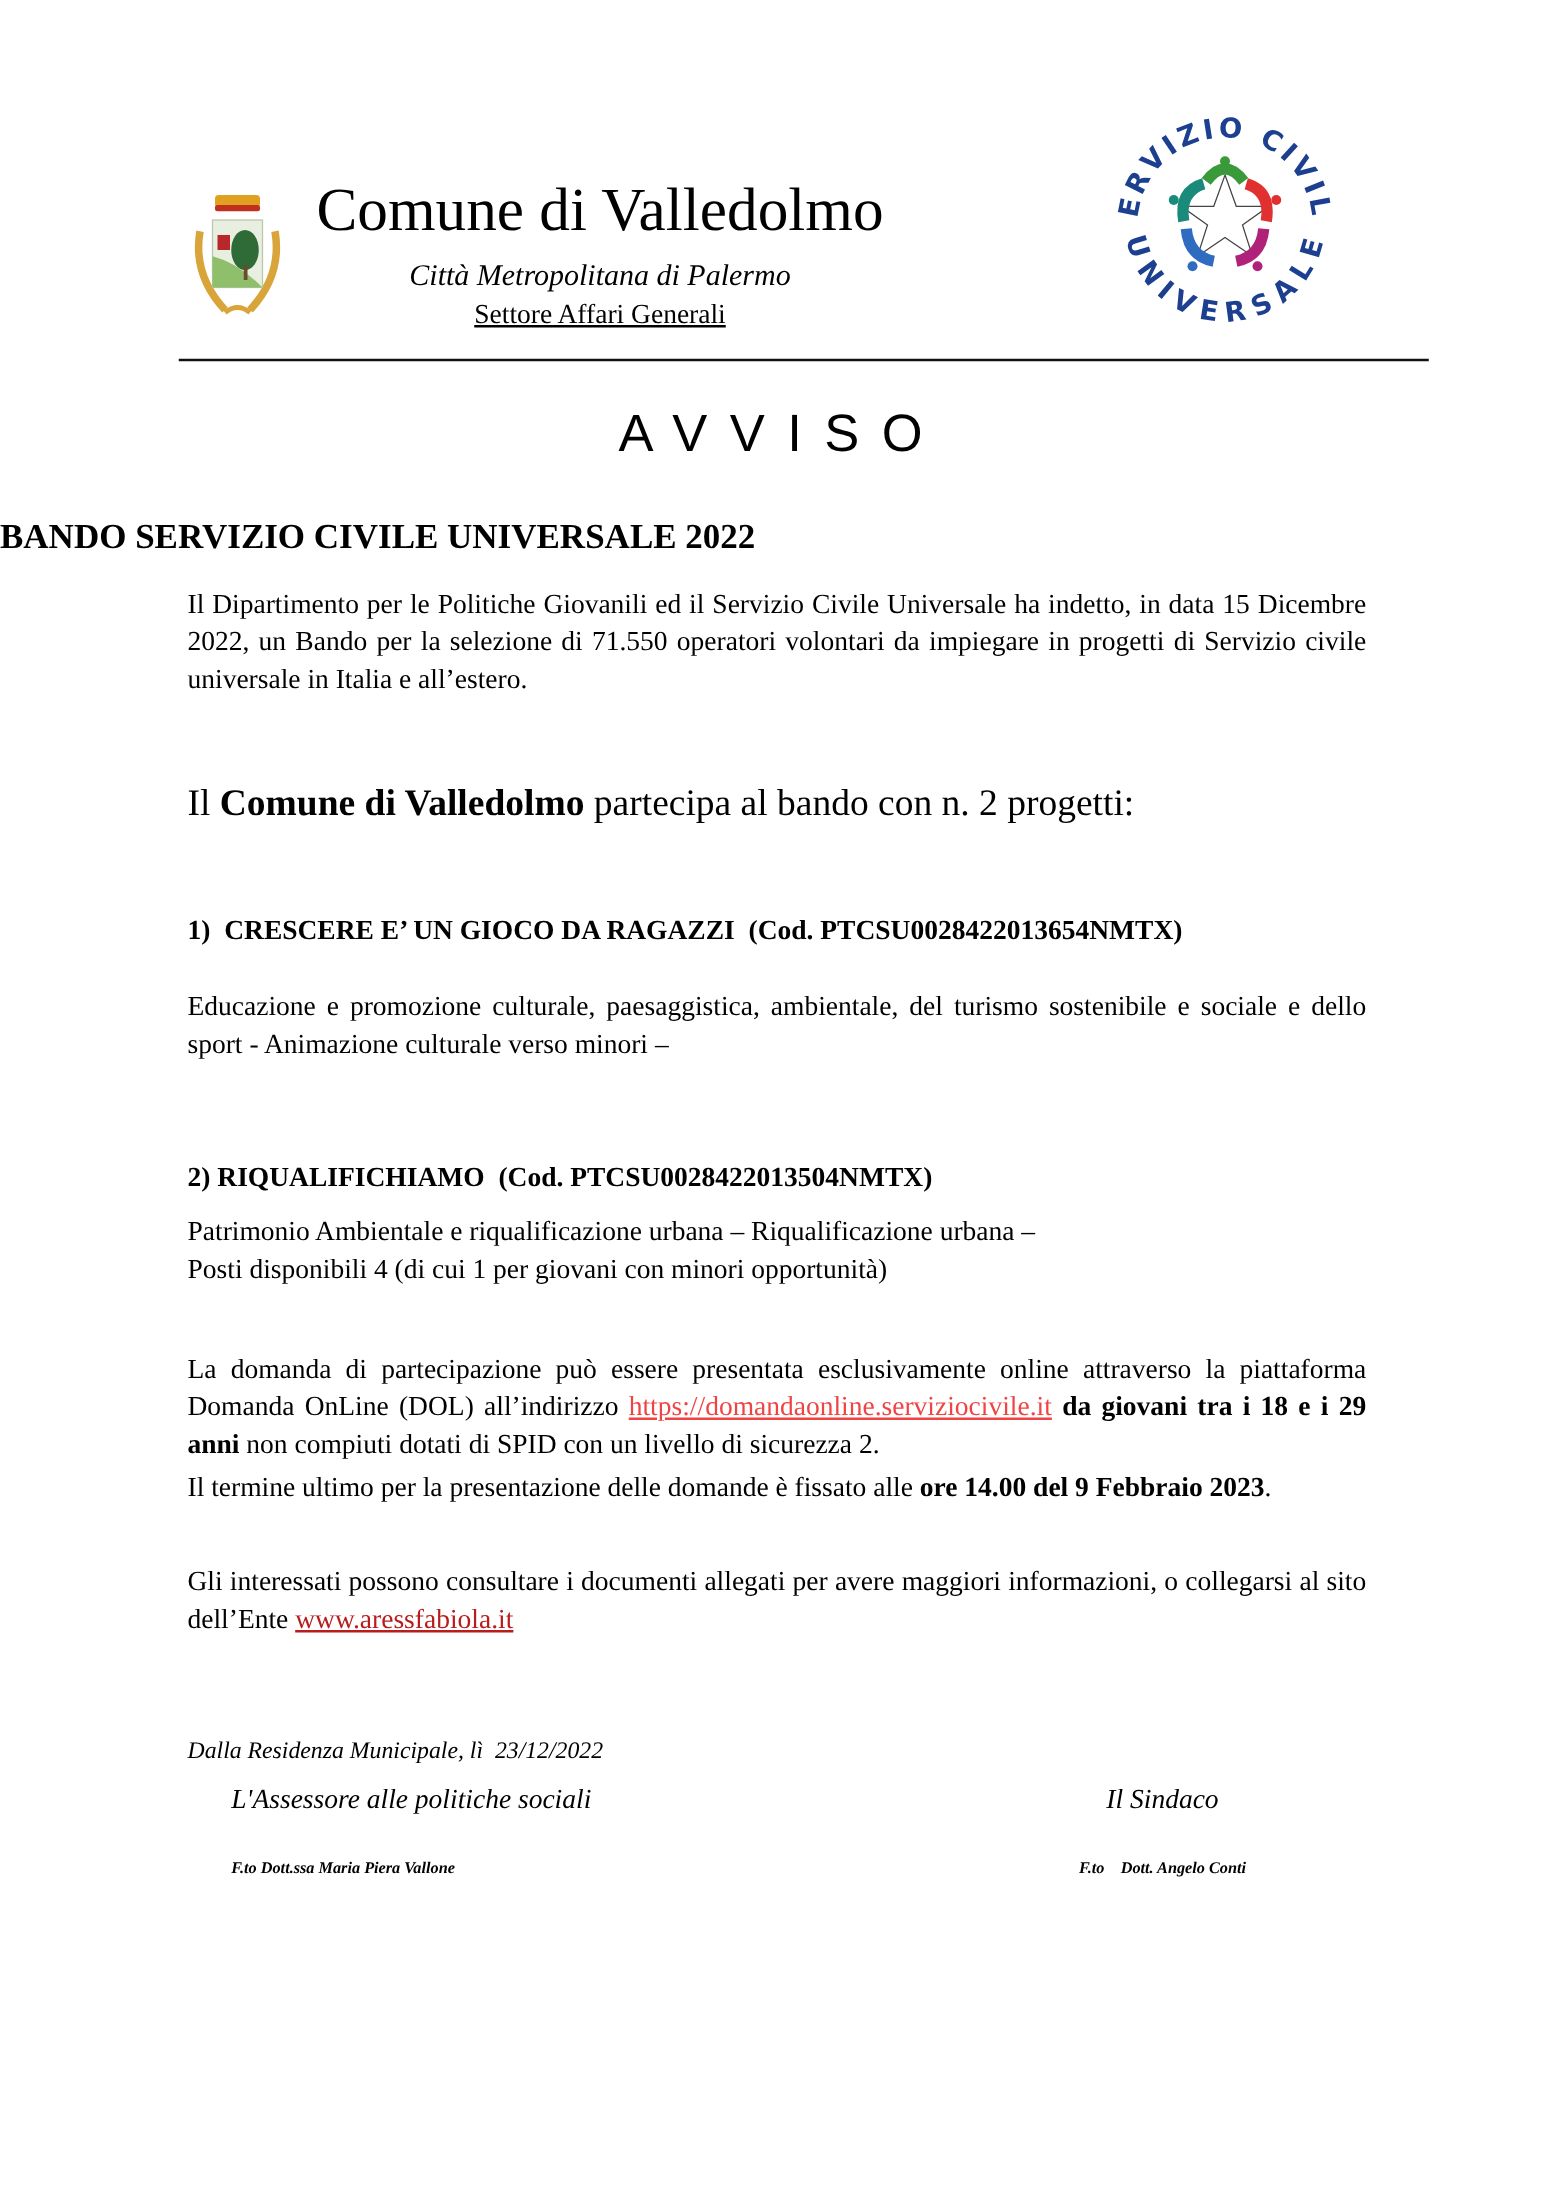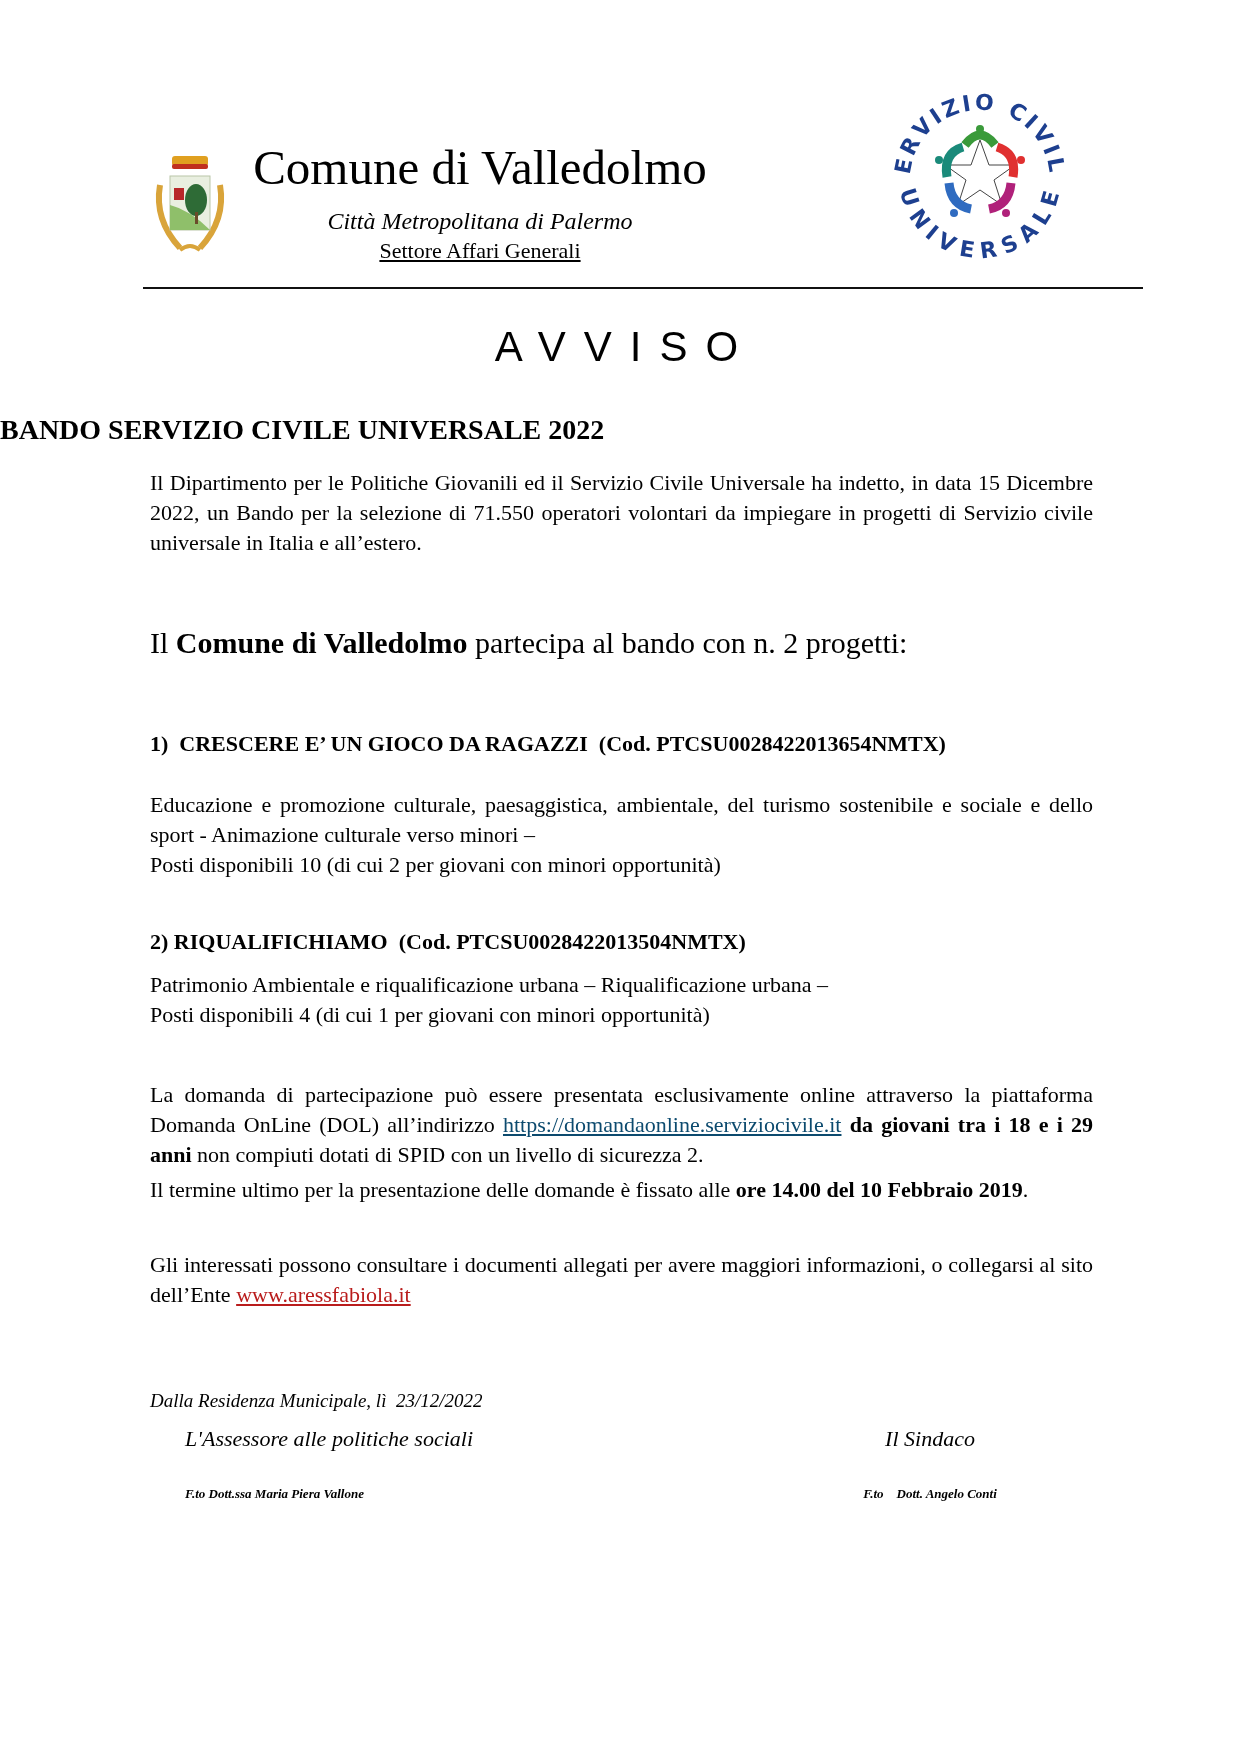--- a/index.html
+++ b/index.html
@@ -76,32 +76,31 @@
 <div class="abs avviso">AVVISO</div>
 <div class="abs bando-title">BANDO SERVIZIO CIVILE UNIVERSALE 2022</div>
 
 <div class="abs para" style="top:468px;">Il Dipartimento per le Politiche Giovanili ed il Servizio Civile Universale ha indetto, in data 15 Dicembre 2022, un Bando per la selezione di 71.550 operatori volontari da impiegare in progetti di Servizio civile universale in Italia e all’estero.</div>
 
 <div class="abs lead" style="top:625px;"><span>Il </span><b>Comune di Valledolmo</b><span> partecipa al bando con n. 2 progetti:</span></div>
 
 <div class="abs proj-title" style="top:730px;">1)  CRESCERE E’ UN GIOCO DA RAGAZZI  (Cod. PTCSU0028422013654NMTX)</div>
 <div class="abs para" style="top:790px;">
   <div>Educazione e promozione culturale, paesaggistica, ambientale, del turismo sostenibile e sociale e dello sport - Animazione culturale verso minori –</div>
-  <div>Posti disponibili 10 (di cui 2 per giovani con minori opportunità)</div>
 </div>
 
 <div class="abs proj-title" style="top:928px;">2) RIQUALIFICHIAMO  (Cod. PTCSU0028422013504NMTX)</div>
 <div class="abs para" style="top:970px;">
   <div>Patrimonio Ambientale e riqualificazione urbana – Riqualificazione urbana –</div>
   <div>Posti disponibili 4 (di cui 1 per giovani con minori opportunità)</div>
 </div>
 
-<div class="abs para" style="top:1080px;"><span>La domanda di partecipazione può essere presentata esclusivamente online attraverso la piattaforma Domanda OnLine (DOL) all’indirizzo </span><a class="link" style="color: #0c4a6e;">https://domandaonline.serviziocivile.it</a><b> da giovani tra i 18 e i 29 anni</b><span> non compiuti dotati di SPID con un livello di sicurezza  2.</span></div>
+<div class="abs para" style="top:1080px;"><span>La domanda di partecipazione può essere presentata esclusivamente online attraverso la piattaforma Domanda OnLine (DOL) all’indirizzo </span><a class="link" style="color: #ef4444;">https://domandaonline.serviziocivile.it</a><b> da giovani tra i 18 e i 29 anni</b><span> non compiuti dotati di SPID con un livello di sicurezza  2.</span></div>
 
-<div class="abs para" style="top:1175px;"><span>Il termine ultimo per la presentazione delle domande è fissato alle </span><b>ore 14.00 del 10 Febbraio 2019</b><span>.</span></div>
+<div class="abs para" style="top:1175px;"><span>Il termine ultimo per la presentazione delle domande è fissato alle </span><b>ore 14.00 del 9 Febbraio 2023</b><span>.</span></div>
 
 <div class="abs para" style="top:1250px;"><span>Gli interessati possono consultare i documenti allegati per avere maggiori informazioni, o collegarsi al sito dell’Ente </span><a class="link" style="color: #b91c1c;">www.aressfabiola.it</a></div>
 
 <div class="abs date">Dalla Residenza Municipale, lì  23/12/2022</div>
 
 <div class="abs" style="left:185px; top:1425px;">
   <div class="sig-role">L'Assessore alle politiche sociali</div>
   <div class="sig-name">F.to Dott.ssa Maria Piera Vallone</div>
 </div>
 

